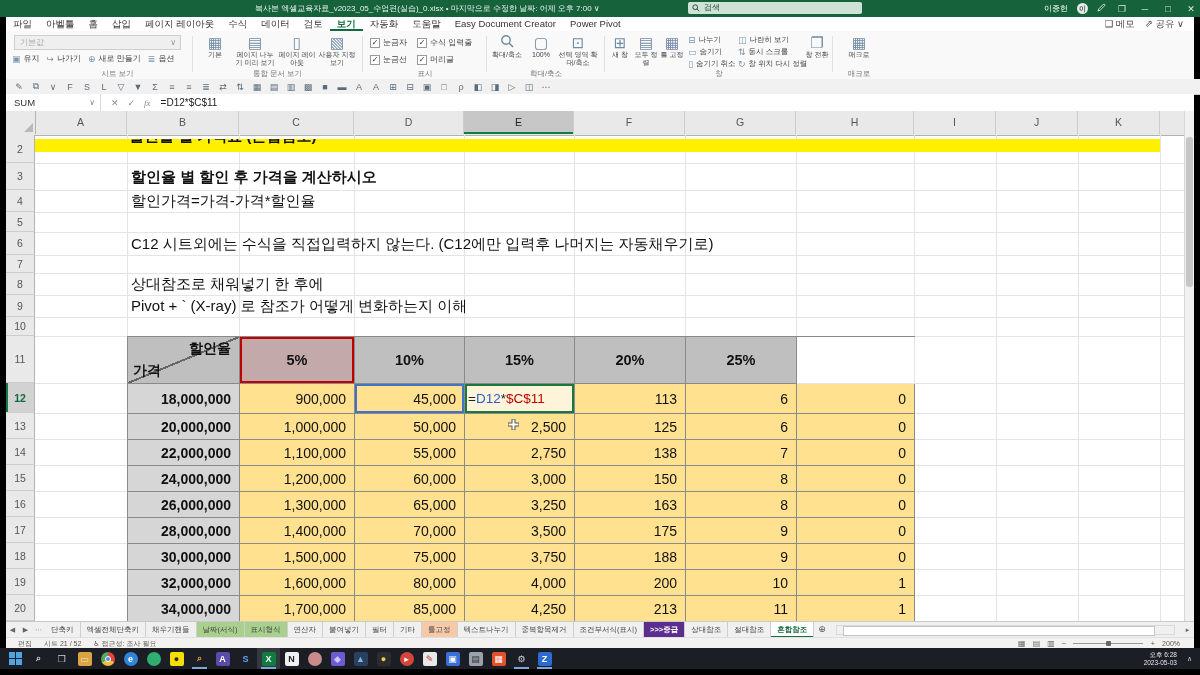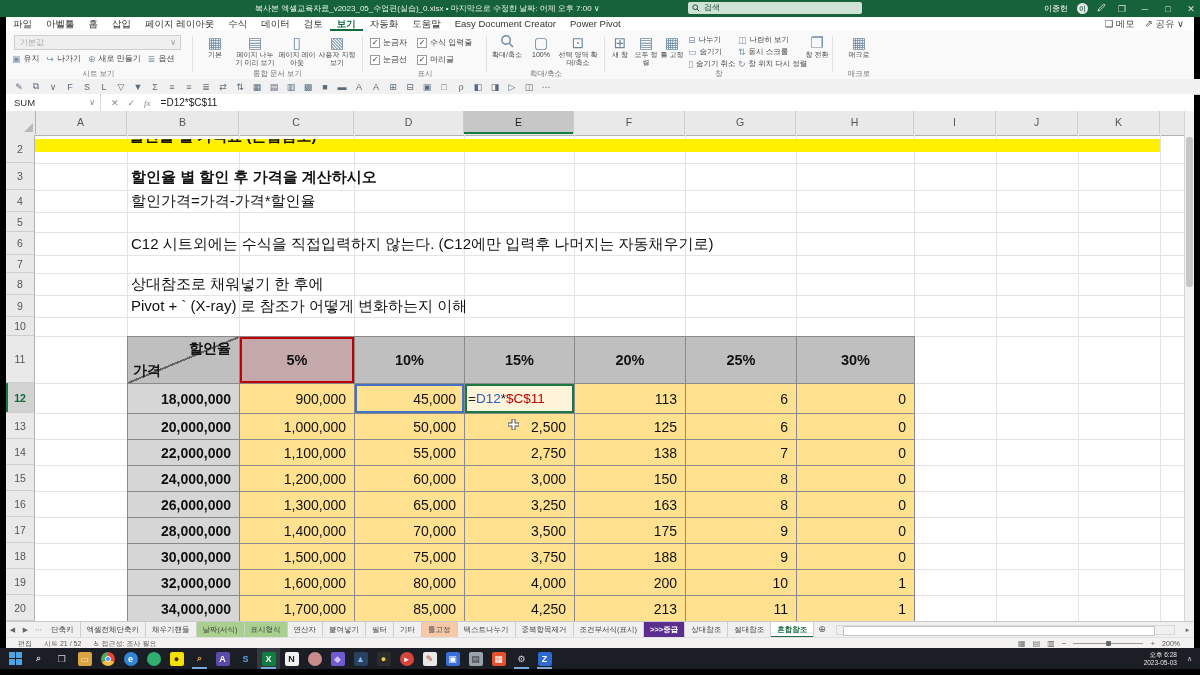--- a/index.html
+++ b/index.html
@@ -168,21 +168,21 @@
         <div class="mtab">Easy Document Creator</div>
         <div class="mtab">Power Pivot</div>
       </span>
     <span class="m-right">
       <span>❏ <span>메모</span></span>
       <span>⇗ <span>공유</span> ∨</span>
     </span>
   </div>
 
   <div class="abs ribbon">
-    <div class="abs" style="left:0;top:0;width:185px;height:48px;">
+    <div class="abs" style="left:0;top:0;width:185px;height:48px;padding-left:38px;">
       <div class="rdrop"><span>기본값</span><span class="dd">∨</span></div>
       <div class="rsrow">
         <span class="rsbtn">
             <span class="ric">▣</span>
             <span>유지</span>
           </span>
         <span class="rsbtn">
             <span class="ric">↪</span>
             <span>나가기</span>
           </span>
@@ -418,21 +418,20 @@
         <div class="trow">
           <div class="tcell hdr diag" style="width: 112px; height: 47px;">
             <div class="dl1">할인율</div>
             <div class="dl2">가격</div>
           </div>
           <div class="tcell hdr refRed" style="width: 115px; height: 47px;">5%</div>
           <div class="tcell hdr" style="width: 110px; height: 47px;">10%</div>
           <div class="tcell hdr" style="width: 110px; height: 47px;">15%</div>
           <div class="tcell hdr" style="width: 111px; height: 47px;">20%</div>
           <div class="tcell hdr" style="width: 111px; height: 47px;">25%</div>
-          <div class="tcell hdr" style="width: 118px; height: 47px;">30%</div>
         </div>
         <div class="trow">
           <div class="tcell price" style="width: 112px; height: 30px;">18,000,000</div>
           <div class="tcell yel" style="width: 115px; height: 30px;">900,000</div>
           <div class="tcell yel refBlue" style="width: 110px; height: 30px; padding-left: 41px;">45,000</div>
           <div class="tcell yel editCell" style="width: 110px; height: 30px;">
             <span style="color: rgb(34, 34, 34);">=</span>
             <span style="color: rgb(46, 91, 203);">D12</span>
             <span style="color: rgb(34, 34, 34);">*</span>
             <span style="color: rgb(192, 0, 0);">$C$11</span>

